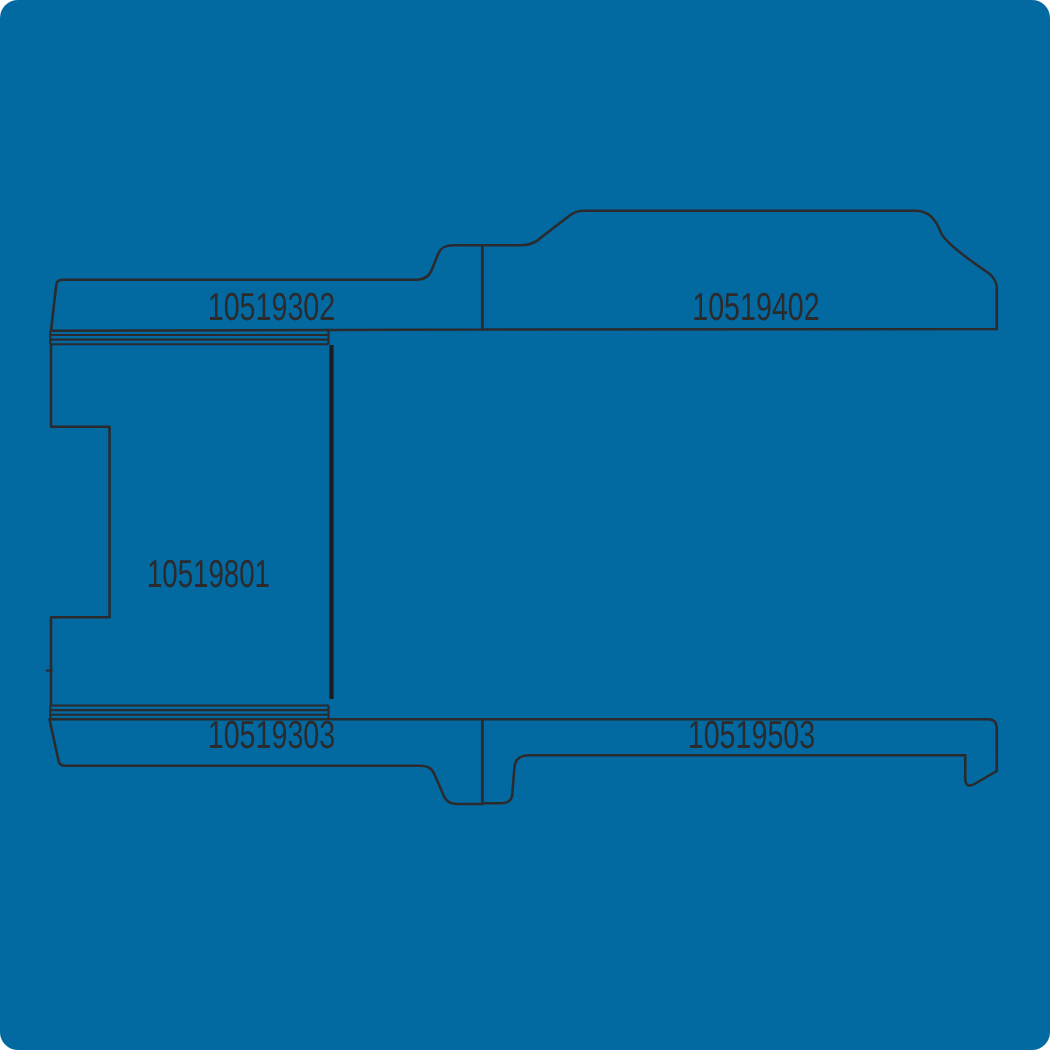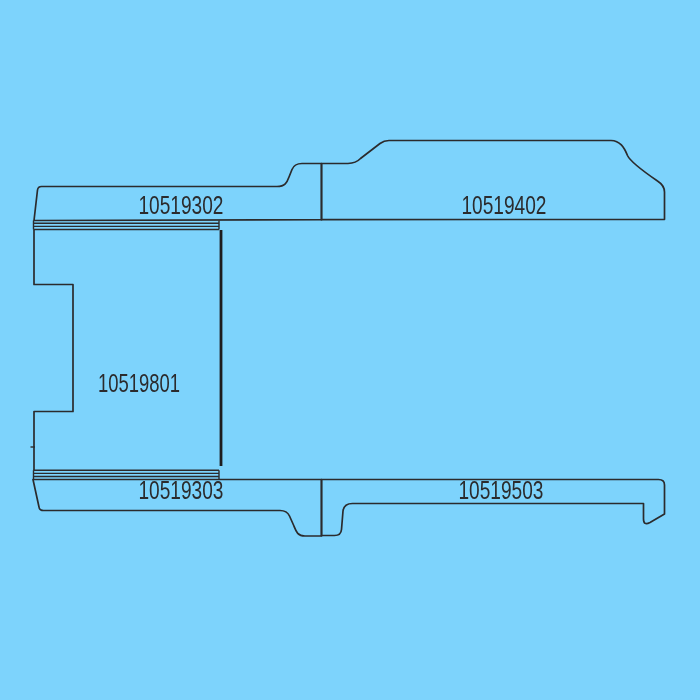--- a/index.html
+++ b/index.html
@@ -7,21 +7,22 @@
     padding: 0;
     background: #ffffff;
     width: 700px;
     height: 700px;
     overflow: hidden;
   }
   .stage {
     position: relative;
     width: 700px;
     height: 700px;
-    background: #7dd3fc;
+    background: #0369a1;
+    border-radius: 12px;
   }
   svg { display: block; }
   .part-label {
     font-family: "Liberation Sans", "DejaVu Sans", sans-serif;
     font-size: 26px;
     fill: #2b2b2d;
   }
   .outline { fill: none; stroke: #2b2b2d; stroke-width: 1.7px; stroke-linejoin: round; }
   .thin    { fill: none; stroke: #2b2b2d; stroke-width: 1.4px; }
   .thick   { fill: none; stroke: #1d1d1f; stroke-width: 2.8px; }

